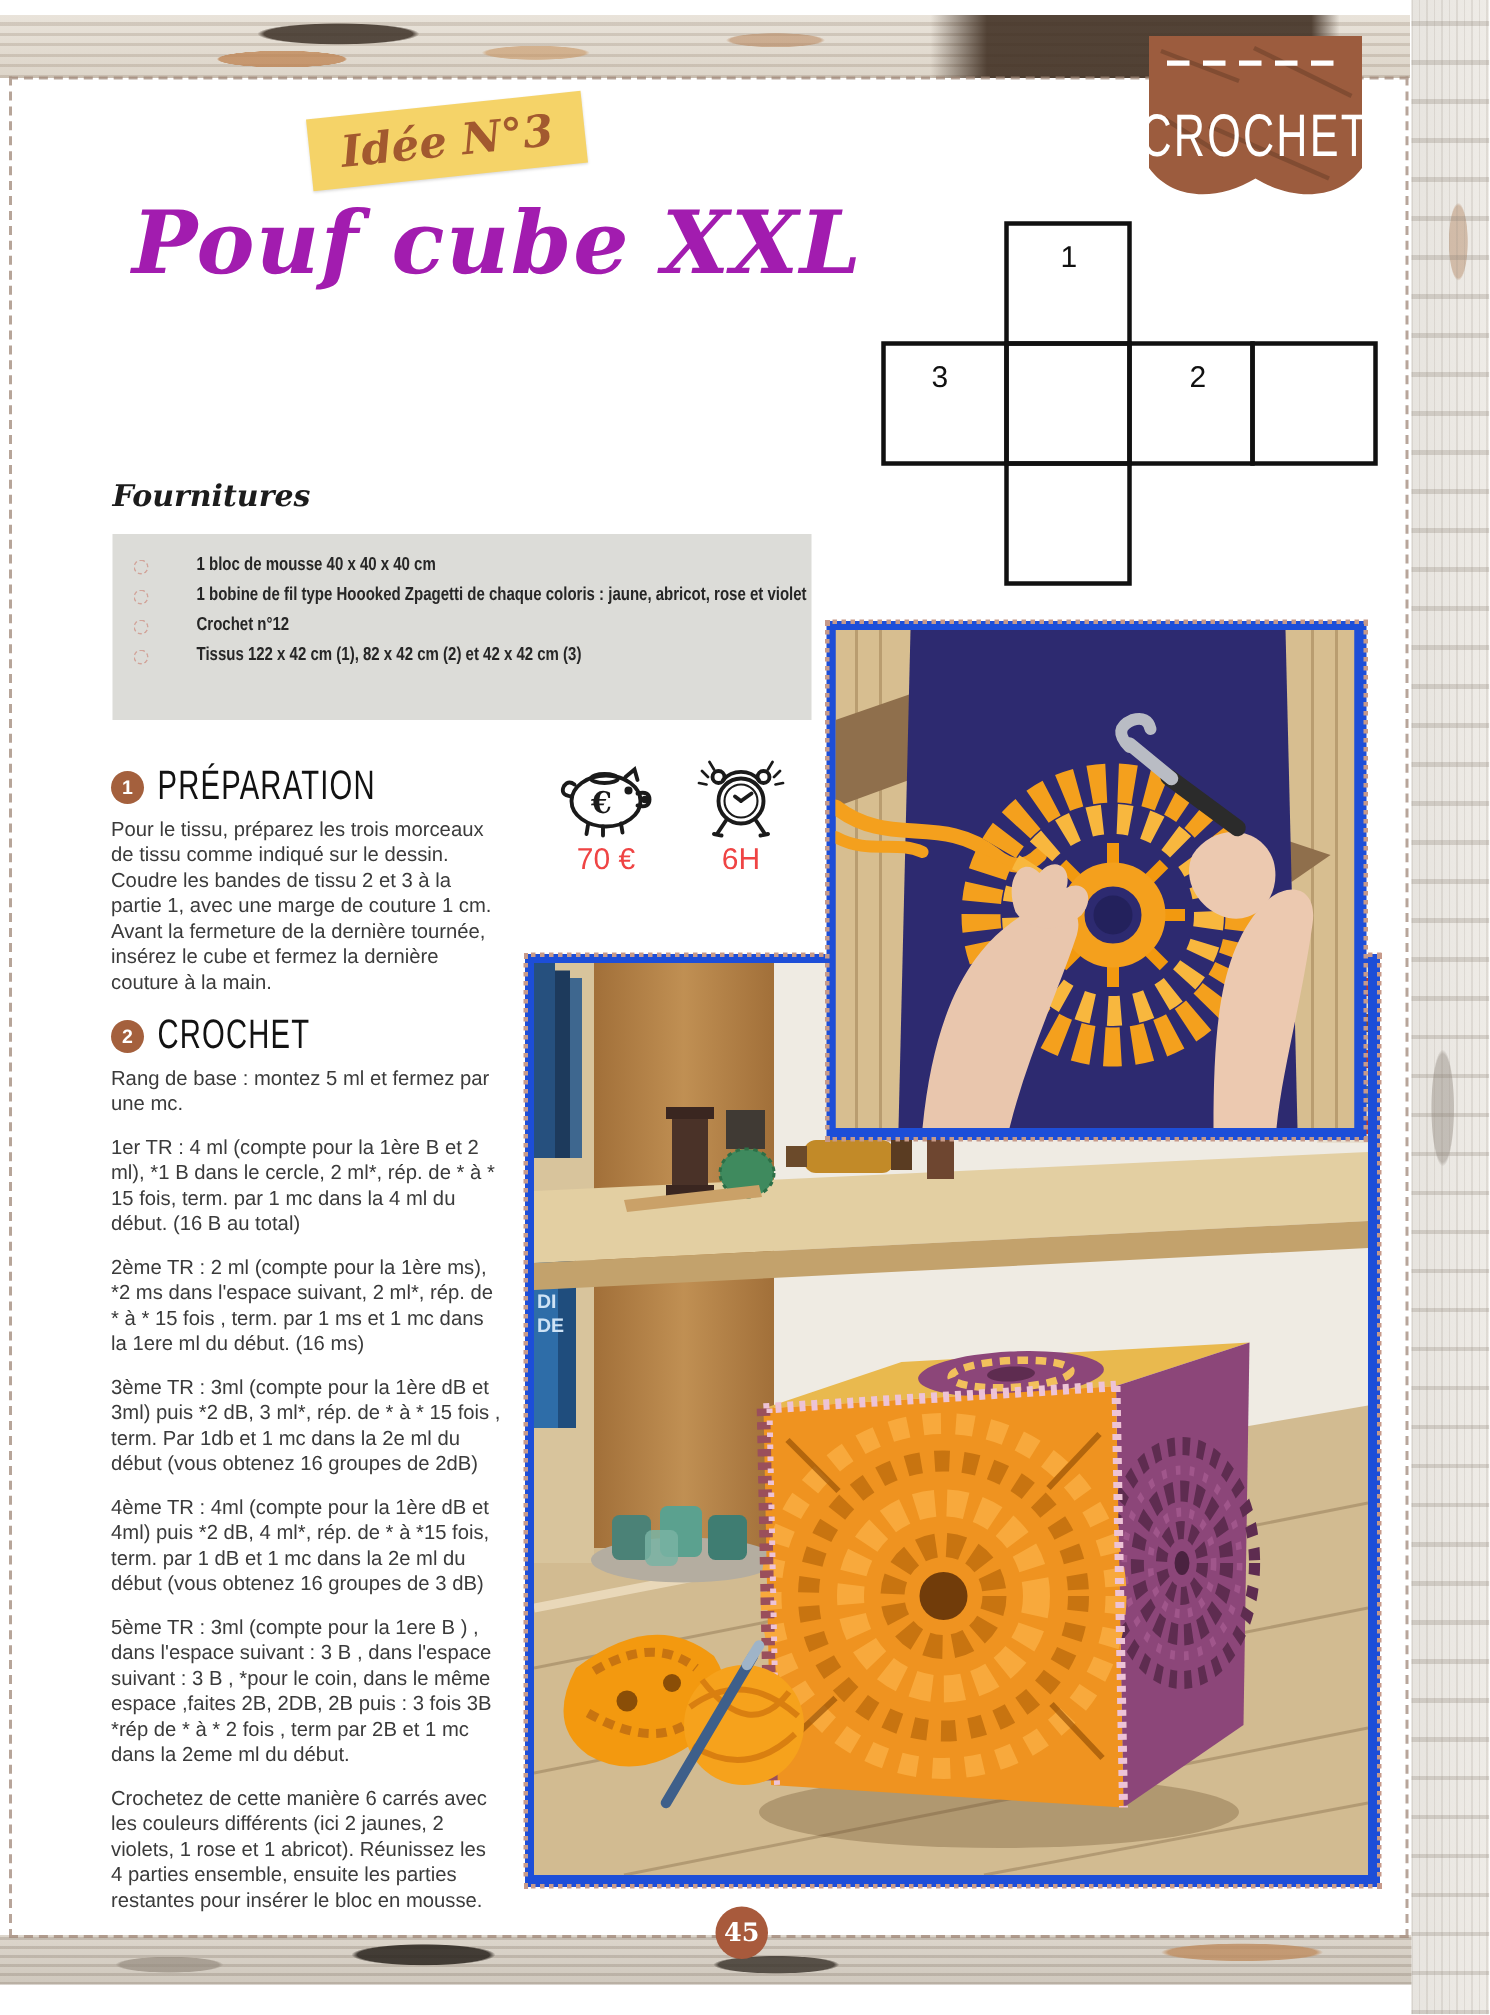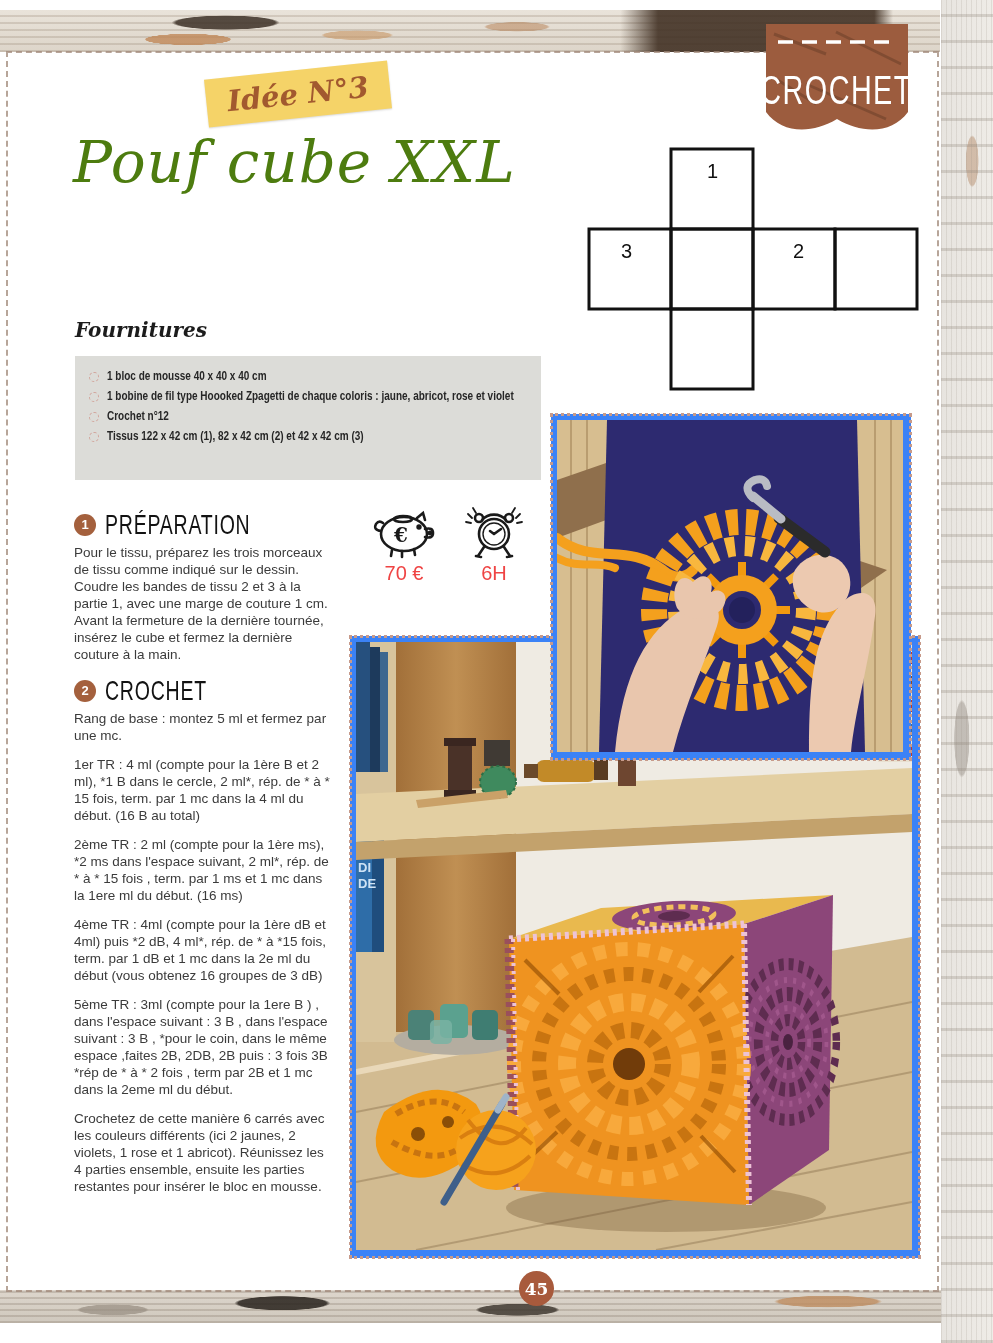--- a/index.html
+++ b/index.html
@@ -50,40 +50,40 @@
     background:#f5d368;transform:rotate(-6deg);
     display:flex;align-items:center;justify-content:center;
     box-shadow:0 1px 2px rgba(0,0,0,.15);
   }
   .sticker span{
     font-family:"DejaVu Serif",serif;font-style:italic;font-weight:bold;
     font-size:29px;color:#a2592f;
   }
   
   .title{
-    position:absolute;left:73px;top:128px;width:470px;z-index:3;
-    font-family:"DejaVu Serif",serif;font-style:italic;font-weight:normal;
-    font-size:58px;color:#4d7c0f;letter-spacing:1px;white-space:nowrap;
+    position:absolute;left:88px;top:128px;width:470px;z-index:3;
+    font-family:"DejaVu Serif",serif;font-style:italic;font-weight:bold;
+    font-size:58px;color:#a21caf;letter-spacing:1px;white-space:nowrap;
   }
   .intro{
     position:absolute;left:75px;top:224px;width:470px;z-index:3;
     font-family:"Liberation Mono",monospace;font-weight:bold;
     font-size:18.5px;line-height:28px;color:#4a4a4a;letter-spacing:-0.5px;
   }
   
   .supplies-heading{
     position:absolute;left:75px;top:318px;z-index:3;
     font-family:"DejaVu Serif",serif;font-style:italic;font-weight:bold;
     font-size:20px;color:#1c1c1c;
   }
   .supplies-box{
     position:absolute;left:75px;top:356px;width:466px;height:124px;z-index:3;
     background:#dcdcd8;box-sizing:border-box;padding:13px 12px;
   }
-  .supply-item{display:flex;align-items:center;margin-bottom:6px;}
+  .supply-item{display:flex;align-items:flex-end;margin-bottom:6px;gap:24px;}
   .supply-bullet{
     flex:0 0 10px;width:10px;height:10px;margin:2px 8px 0 2px;
     border:1.5px dashed #d2a49a;border-radius:50%;box-sizing:border-box;
   }
   .supply-text{
     font-size:12.5px;font-weight:bold;color:#262626;line-height:14px;
     transform:scale(0.8,1);transform-origin:left top;white-space:nowrap;
   }
   
   .net{position:absolute;left:585px;top:146px;z-index:3;}
@@ -100,33 +100,32 @@
     transform:scale(0.78,1.1);transform-origin:left center;white-space:nowrap;
   }
   .body-copy{position:absolute;z-index:3;width:277px;font-size:13.5px;line-height:17px;color:#3b3b3b;}
   .body-copy p{margin:0 16px 12px 0;}
   
   .meta-icons{position:absolute;left:368px;top:504px;z-index:3;display:flex;gap:18px;}
   .meta-item{display:flex;flex-direction:column;align-items:center;width:72px;}
   .meta-label{font-size:20px;color:#ef4444;margin-top:2px;}
   
   .photo{
-    position:absolute;background:#3b82f6;padding:6px;box-sizing:border-box;
+    position:absolute;background:#1d4ed8;padding:6px;box-sizing:border-box;
     outline:3px dotted #c79a8a;outline-offset:-2px;
   }
   .photo-main{left:350px;top:636px;width:570px;height:622px;z-index:3;}
   .photo-top{left:551px;top:414px;width:360px;height:346px;z-index:4;}
   .photo svg{display:block;}
   
   .page-num{
     position:absolute;left:477px;top:1271px;width:35px;height:35px;border-radius:50%;
     background:#a85a3c;color:#fff;font-size:17px;font-weight:bold;z-index:6;
     display:flex;align-items:center;justify-content:center;
     font-family:"DejaVu Serif",serif;
-    margin-left:42px;
   }
 </style>
 </head>
 <body>
 
 <div class="page">
 
   <div class="wood-top"></div>
   <div class="wood-right"></div>
   <div class="wood-bottom"></div>
@@ -226,20 +225,21 @@
   </div>
 
   <div class="section-heading" style="left:74px;top:676px;">
     <span class="num-circle">2</span>
     <span class="section-title">CROCHET</span>
   </div>
   <div class="body-copy" style="left:74px;top:710px;">
     <p>Rang de base : montez 5 ml et fermez par une mc.</p>
     <p>1er TR : 4 ml (compte pour la 1ère B et 2 ml), *1 B dans le cercle, 2 ml*, rép. de * à * 15 fois, term. par 1 mc dans la 4 ml du début. (16 B au total)</p>
     <p>2ème TR : 2 ml (compte pour la 1ère ms), *2 ms dans l'espace suivant, 2 ml*, rép. de * à * 15 fois , term. par 1 ms et 1 mc dans la 1ere ml du début. (16 ms)</p>
+    <p>3ème TR : 3ml (compte pour la 1ère dB et 3ml) puis *2 dB, 3 ml*, rép. de * à * 15 fois , term. Par 1db et 1 mc dans la 2e ml du début (vous obtenez 16 groupes de 2dB)</p>
     <p>4ème TR : 4ml (compte pour la 1ère dB et 4ml) puis *2 dB, 4 ml*, rép. de * à *15 fois, term. par 1 dB et 1 mc dans la 2e ml du début (vous obtenez 16 groupes de 3 dB)</p>
     <p>5ème TR : 3ml (compte pour la 1ere B ) , dans l'espace suivant : 3 B , dans l'espace suivant : 3 B , *pour le coin, dans le même espace ,faites 2B, 2DB, 2B puis : 3 fois 3B *rép de * à * 2 fois , term par 2B et 1 mc dans la 2eme ml du début.</p>
     <p>Crochetez de cette manière 6 carrés avec les couleurs différents (ici 2 jaunes, 2 violets, 1 rose et 1 abricot). Réunissez les 4 parties ensemble, ensuite les parties restantes pour insérer le bloc en mousse.</p>
   </div>
 
   <div class="photo photo-main">
     <svg width="556" height="608" viewBox="0 0 556 608">
 
       <rect x="0" y="0" width="556" height="360" fill="#efebe3"></rect>
 

